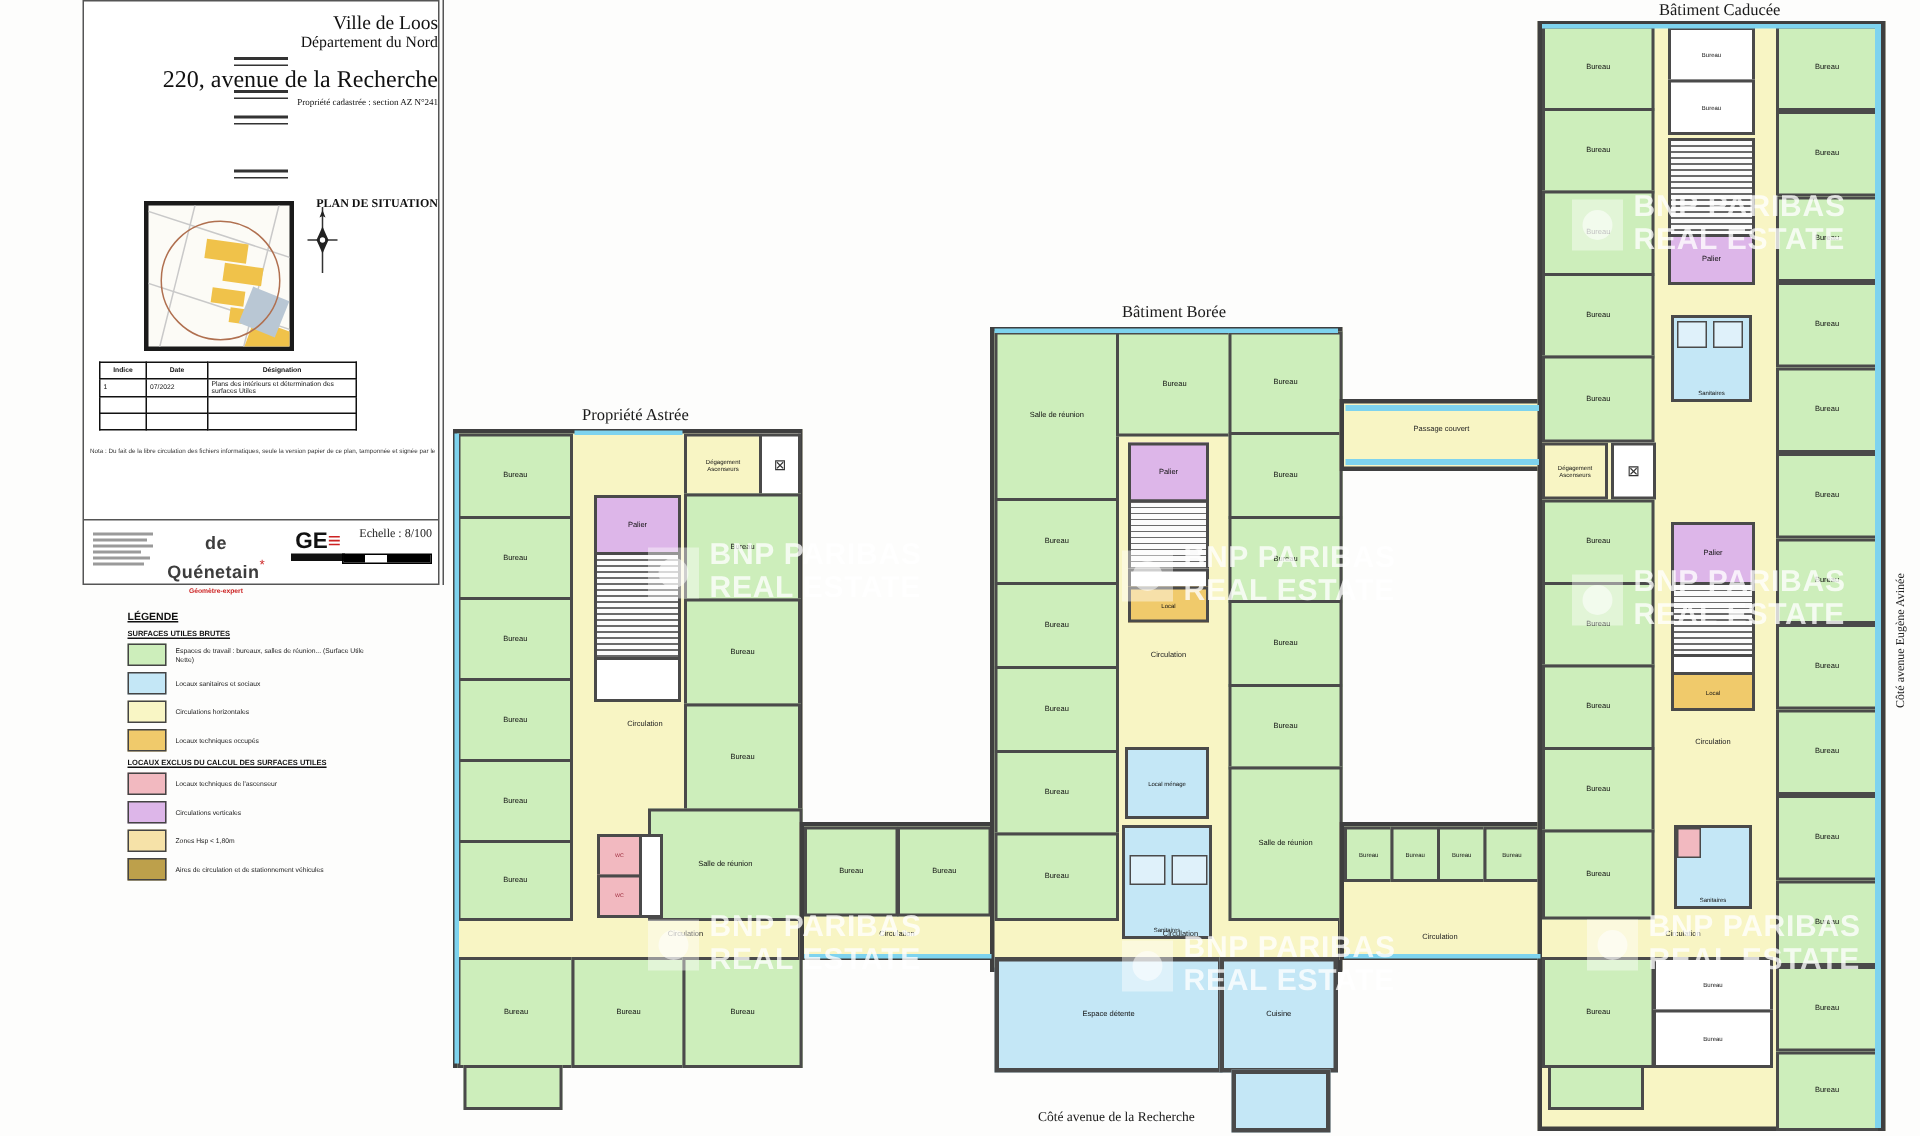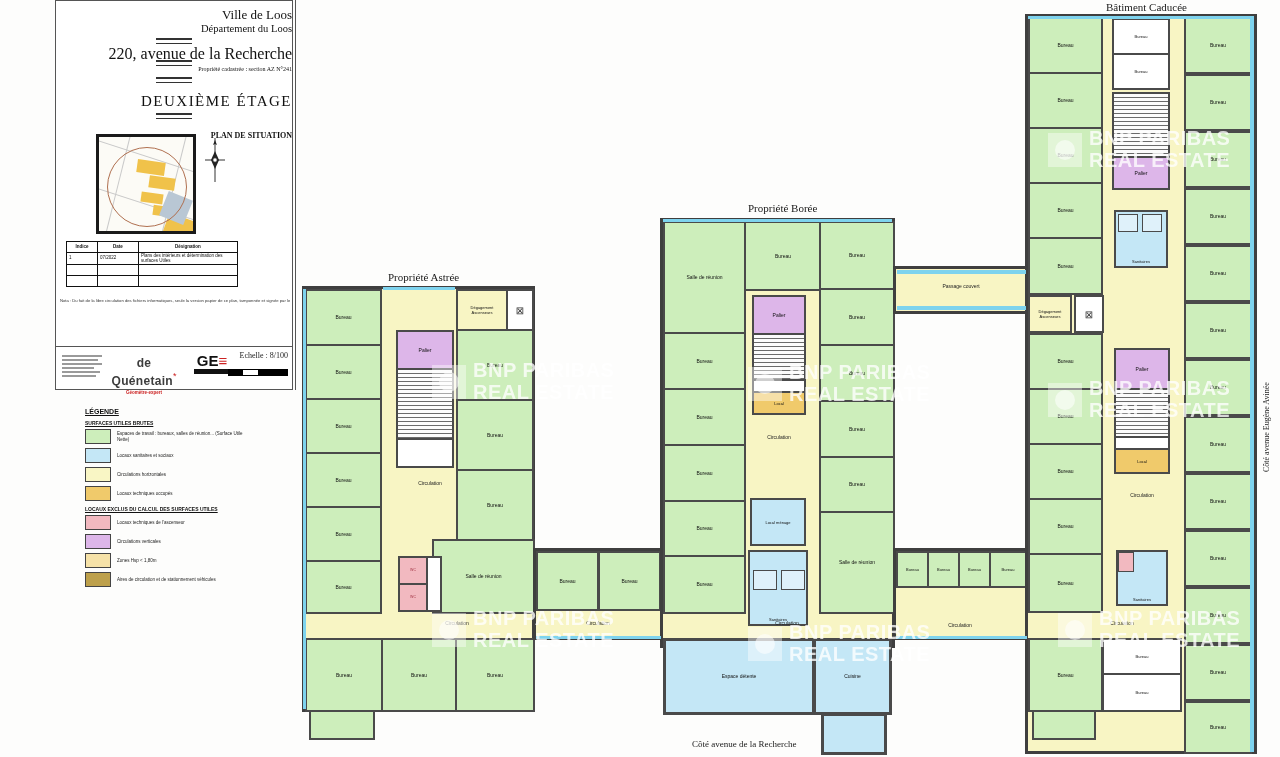--- a/index.html
+++ b/index.html
@@ -66,27 +66,26 @@
   .vstreet{position:absolute;left:1262px;top:472px;transform-origin:0 0;transform:rotate(-90deg);
       font-family:"Liberation Serif",serif;font-size:8px;color:#222;white-space:nowrap;z-index:4;}
 </style>
 </head>
 <body>
 
 <div class="abs" id="canvas" style="left:0;top:0;width:1280px;height:757px;">
 
   <div id="tblock">
     <div class="c" style="top:6px;font-size:13px;">Ville de Loos</div>
-    <div class="c" style="top:22px;font-size:10.5px;">Département du Loos</div>
+    <div class="c" style="top:22px;font-size:10.5px;">Département du Nord</div>
     <div class="sep" style="top:37px;"></div>
     <div class="c" style="top:44px;font-size:16px;">220, avenue de la Recherche</div>
     <div class="sep" style="top:59px;"></div>
     <div class="c" style="top:65px;font-size:6px;">Propriété cadastrée : section AZ N°241</div>
     <div class="sep" style="top:76px;"></div>
-    <div class="c" style="top:92px;font-size:15px;letter-spacing:1.5px;">DEUXIÈME ÉTAGE</div>
     <div class="sep" style="top:112px;"></div>
     <div class="c" style="top:130px;font-size:8px;font-weight:bold;">PLAN DE SITUATION</div>
 
     <div id="sitmap">
       <div class="mapline" style="left:-8px;top:22px;width:130px;height:1px;transform:rotate(18deg);"></div>
       <div class="mapline" style="left:-8px;top:70px;width:130px;height:1px;transform:rotate(18deg);"></div>
       <div class="mapline" style="left:18px;top:-10px;width:1px;height:120px;transform:rotate(14deg);"></div>
       <div class="mapline" style="left:74px;top:-10px;width:1px;height:120px;transform:rotate(14deg);"></div>
       <div class="mapy" style="left:38px;top:24px;width:28px;height:13px;transform:rotate(8deg);"></div>
       <div class="mapy" style="left:50px;top:40px;width:26px;height:12px;transform:rotate(8deg);"></div>
@@ -184,21 +183,21 @@
         <div class="lsw" style="background: rgb(246, 226, 168);"></div>
         <div class="llb">Zones Hsp &lt; 1,80m</div>
       </div>
     <div class="litem">
         <div class="lsw" style="background: rgb(189, 160, 75);"></div>
         <div class="llb">Aires de circulation et de stationnement véhicules</div>
       </div>
   </div>
 
   <div class="wlab" style="left:388px;top:271px;">Propriété Astrée</div>
-  <div class="wlab" style="left:748px;top:202px;">Propriété Borée</div>
+  <div class="wlab" style="left:748px;top:202px;">Bâtiment Borée</div>
   <div class="wlab" style="left:1106px;top:1px;text-align:right;">Bâtiment Caducée</div>
   <div class="wlab" style="left:692px;top:739px;font-size:9px;">Côté avenue de la Recherche</div>
   <div class="vstreet">Côté avenue Eugène Avinée</div>
 
   <div class="bldg" style="left:302px;top:286px;width:233px;height:426px;"></div>
   <div class="strip" style="left:303px;top:289px;width:3px;height:420px;"></div>
   <div class="strip" style="left:383px;top:287px;width:72px;height:3px;"></div>
   <div class="rm green" style="left:305px;top:289px;width:77px;height:57px;">
       <span class="rl">Bureau</span>
     </div>

